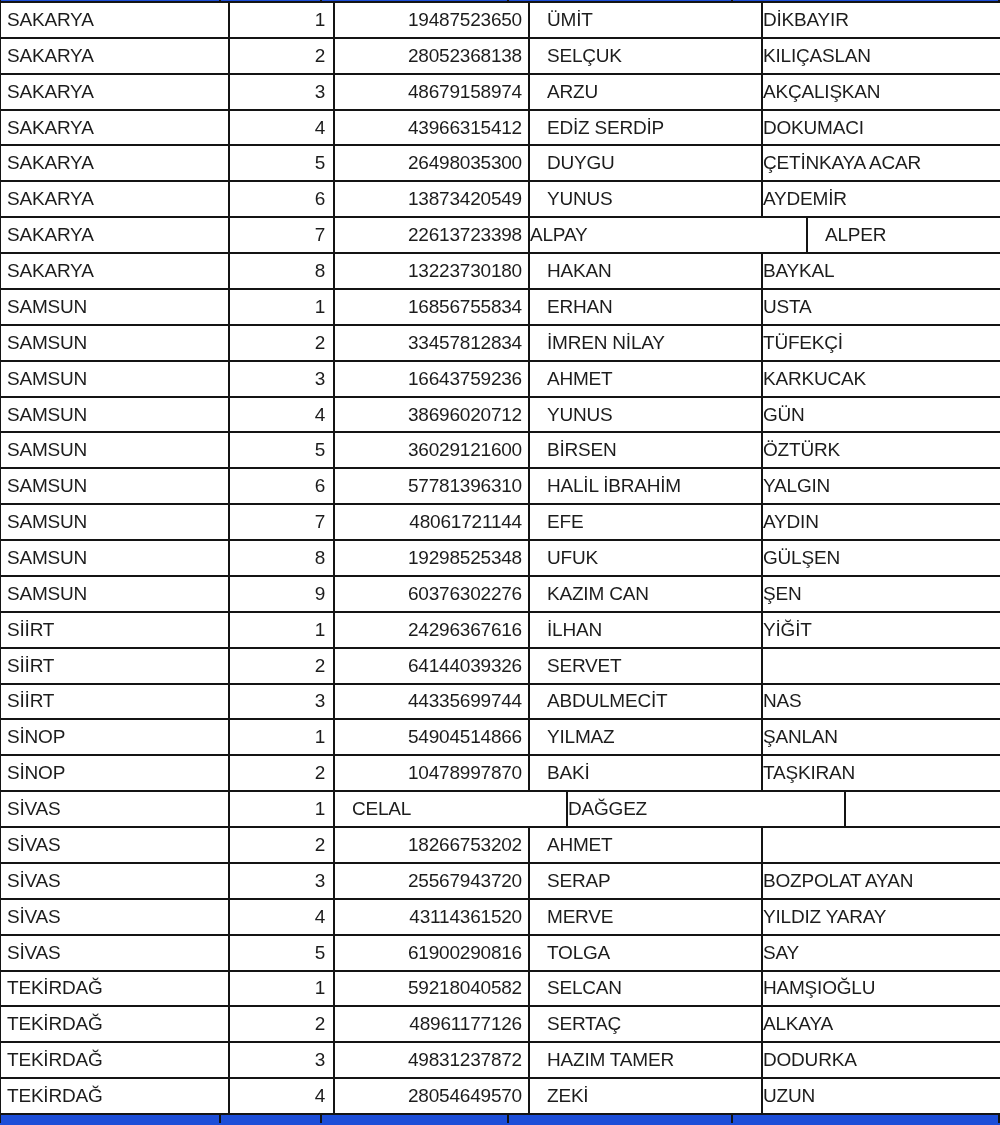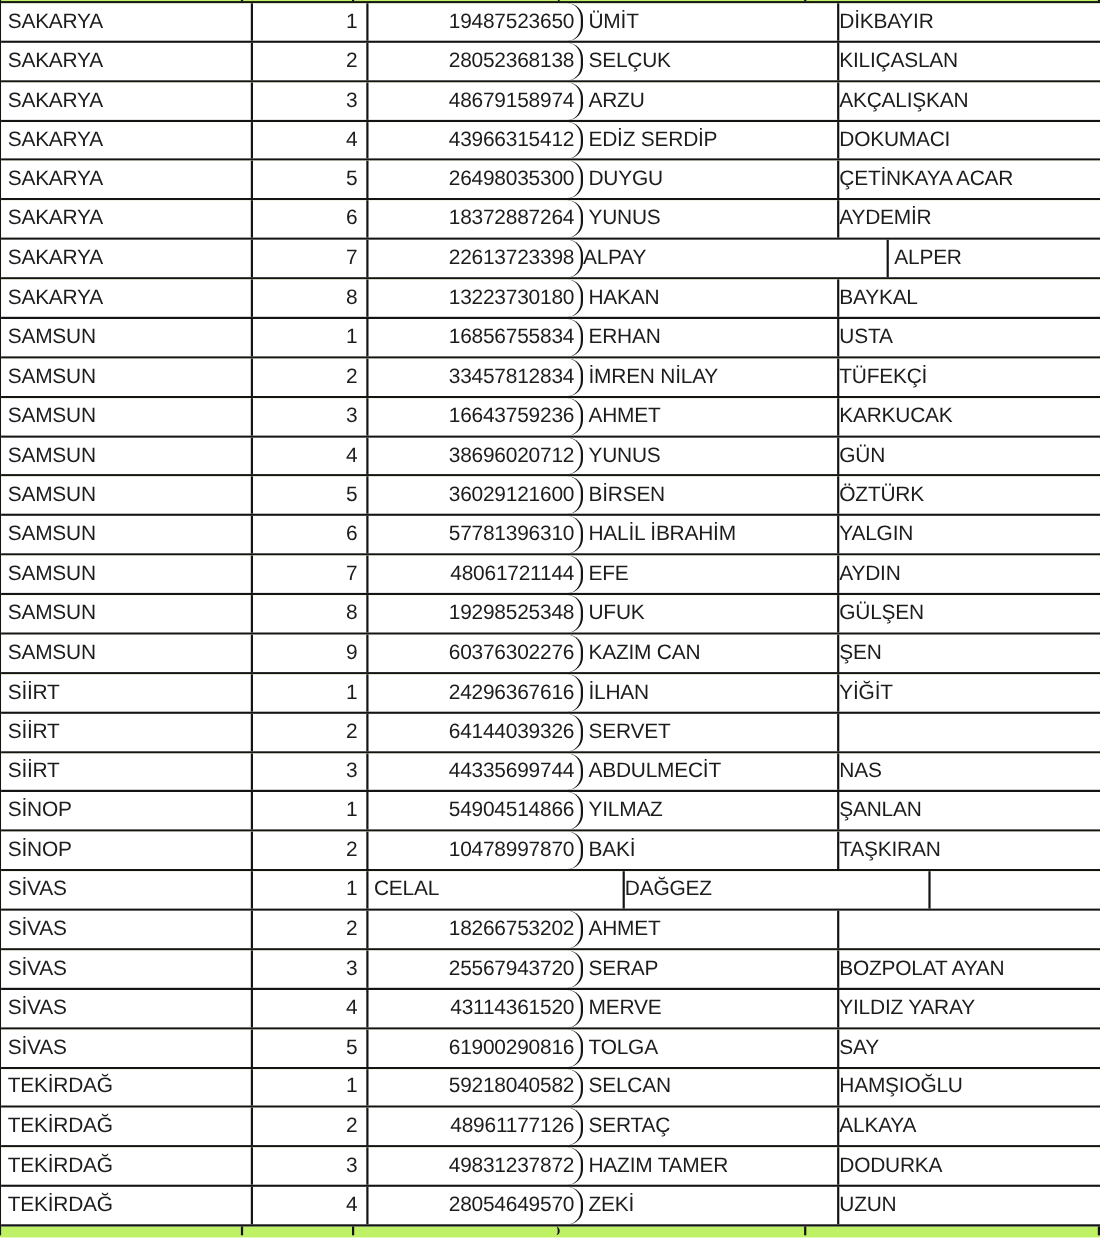--- a/index.html
+++ b/index.html
@@ -5,21 +5,21 @@
   * { margin: 0; padding: 0; box-sizing: border-box; }
   html, body { background: #ffffff; }
   body {
     width: 1000px; height: 1125px;
     overflow: hidden;
     font-family: "Liberation Sans", "DejaVu Sans", sans-serif;
   }
   #canvas {
     position: relative;
     width: 1000px; height: 1125px;
-    background: #bef264;
+    background: #1d4ed8;
     color: #1c1c1c;
   }
   .tbl {
     width: 1000px;
     border-left: 1px solid #141414;
   }
   
   .strip { display: flex; width: 999px; }
   .strip.top    { height: 3px;  border-bottom: 2px solid #141414; }
   .strip.bottom { height: 8px; }
@@ -41,22 +41,22 @@
     overflow: hidden;
     white-space: nowrap;
     display: flex;
     align-items: center;
     font-size: 19px;
     letter-spacing: -0.2px;
     color: #1c1c1c;
   }
   .c0 { width: 229px; padding-left: 6px;  justify-content: flex-start; }
   .c1 { width: 105px; padding-right: 8px; justify-content: flex-end; }
-  .c2 { width: 195px; padding-right: 6px; justify-content: flex-end; border-radius: 14px; }
-  .c3 { width: 233px; padding-left: 5px;  justify-content: flex-start; }
+  .c2 { width: 195px; padding-right: 6px; justify-content: flex-end; }
+  .c3 { width: 233px; padding-left: 17px;  justify-content: flex-start; }
   .c4 { width: 278px; padding-left: 0;  justify-content: flex-start; }
 </style>
 </head>
 <body>
 
 <div id="canvas">
   <div class="tbl">
     <div class="strip top">
       <div class="cell c0"></div>
       <div class="cell c1"></div>
@@ -97,21 +97,21 @@
         <div class="row">
           <div class="cell c0">SAKARYA</div>
           <div class="cell c1">5</div>
           <div class="cell c2">26498035300</div>
           <div class="cell c3">DUYGU</div>
           <div class="cell c4">ÇETİNKAYA ACAR</div>
         </div>
         <div class="row">
           <div class="cell c0">SAKARYA</div>
           <div class="cell c1">6</div>
-          <div class="cell c2">18372887264</div>
+          <div class="cell c2">13873420549</div>
           <div class="cell c3">YUNUS</div>
           <div class="cell c4">AYDEMİR</div>
         </div>
         <div class="row">
           <div class="cell c0">SAKARYA</div>
           <div class="cell c1">7</div>
           <div class="cell c2">22613723398</div>
           <div class="cell c4">ALPAY</div>
           <div class="cell c3">ALPER</div>
         </div>

